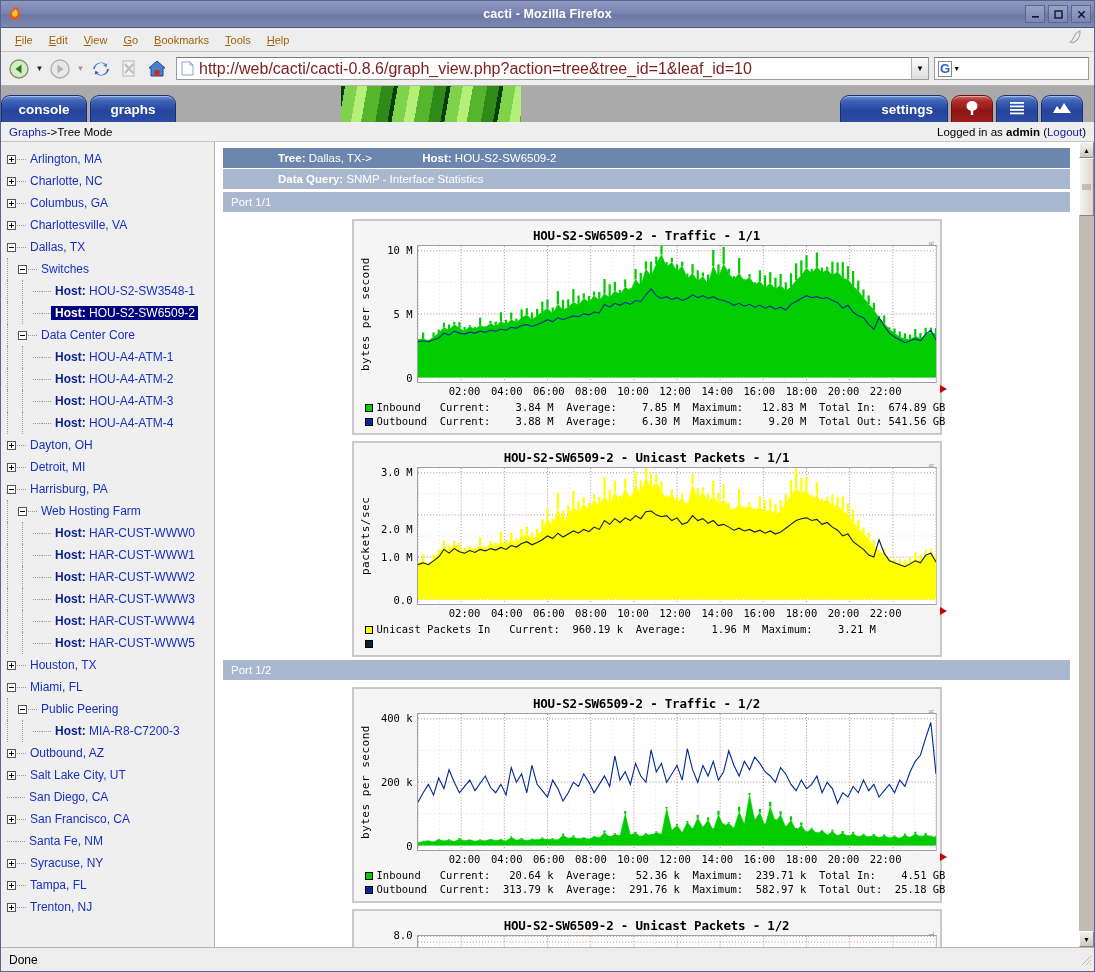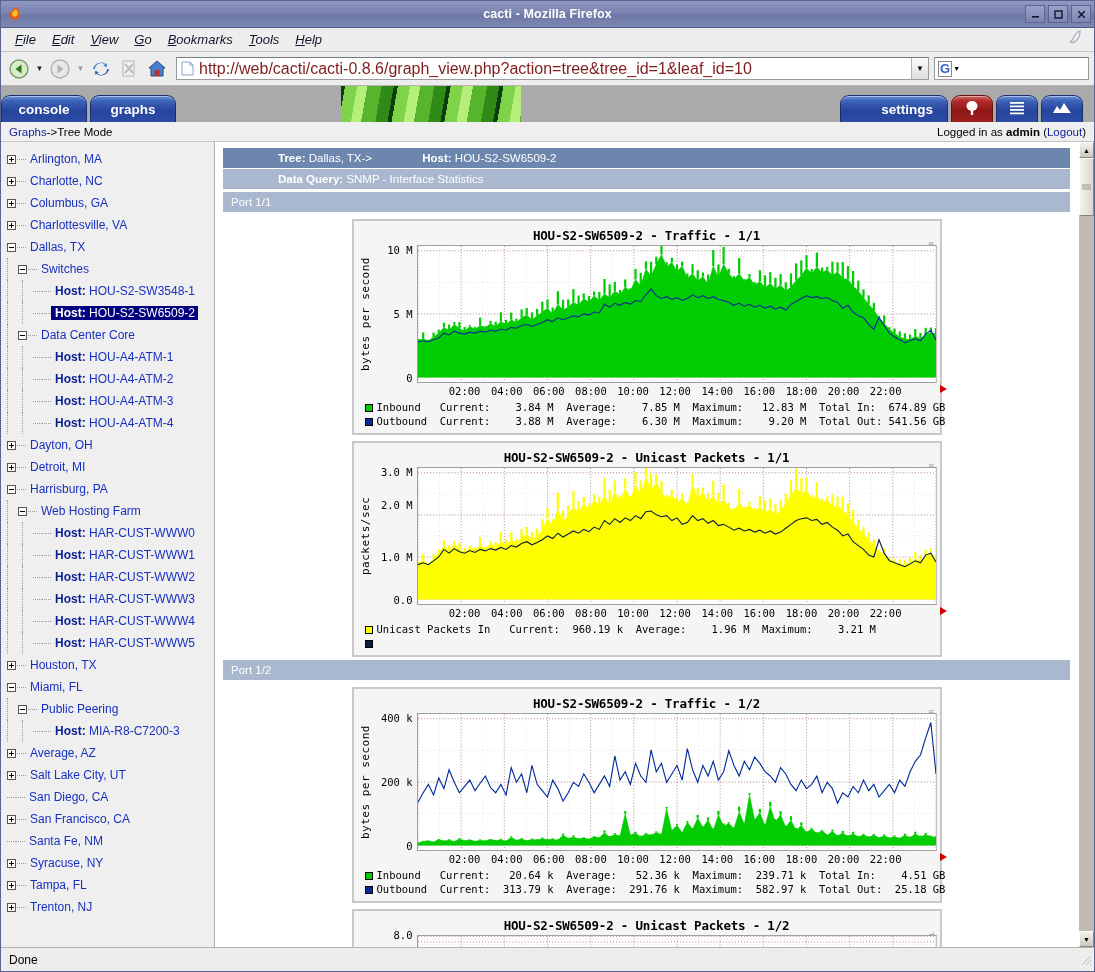--- a/index.html
+++ b/index.html
@@ -53,24 +53,23 @@
   
   .menubar {
     height: 24px; flex: none;
     background: #eeeeee;
     display: flex; align-items: center;
     padding: 0 6px;
     border-bottom: 1px solid #c8c4bc;
     position: relative;
   }
   .menu-item {
-    font-size: 13px; color: #0f172a;
+    font-size: 11px; color: #a16207;
     padding: 2px 8px;
     cursor: default;
-    font-style: italic;
   }
   .menu-item u { text-decoration: underline; }
   .menu-fx { margin-left: auto; padding-right: 4px; opacity:.75; }
 
   
   .navbar {
     height: 34px; flex: none;
     background: #ededed;
     display: flex; align-items: center;
     padding: 0 5px;
@@ -690,21 +689,21 @@
             <div class="rail" style="margin-left: 14px;"></div>
             <div style="width: 10px; flex: 0 0 auto;"></div>
             <div class="tdash"></div>
             <div class="tdash"></div>
             <span class="tlabel host"><b>Host: </b>MIA-R8-C7200-3</span>
           </div>
           <div class="tnode">
             <div style="width: 6px; flex: 0 0 auto;"></div>
             <div class="tbox plus"></div>
             <div class="tdash"></div>
-            <span class="tlabel">Average, AZ</span>
+            <span class="tlabel">Outbound, AZ</span>
           </div>
           <div class="tnode">
             <div style="width: 6px; flex: 0 0 auto;"></div>
             <div class="tbox plus"></div>
             <div class="tdash"></div>
             <span class="tlabel">Salt Lake City, UT</span>
           </div>
           <div class="tnode">
             <div style="width: 6px; flex: 0 0 auto;"></div>
             <div class="tdash"></div>
@@ -933,21 +932,21 @@
         <div class="graph-wrap" id="g1">
             <div class="graph-box">
               <div class="graph-inner">
                 <div class="graph-title">HOU-S2-SW6509-2 - Unicast Packets - 1/1</div>
                 <div class="rrdtool-v">RRDTOOL / TOBI OETIKER</div>
                 <div class="plot-row">
                   <div class="ylabel" style="height: 138px;">packets/sec</div>
                   <div class="ytick-col" style="height: 138px;">
                     <div class="ytick" style="top: 133.17px;">0.0</div>
                     <div class="ytick" style="top: 90.39px;">1.0 M</div>
-                    <div class="ytick" style="top: 38px; text-align: center;">2.0 M</div>
+                    <div class="ytick" style="top: 62px; text-align: center;">2.0 M</div>
                     <div class="ytick" style="top: 4.83px;">3.0 M</div>
                   </div>
                   <div class="plot" style="height: 138px;">
                     <svg viewBox="0 0 510 138" preserveAspectRatio="none">
                       <g>
                         <line x1="0" x2="0" y1="0" y2="138" stroke="#8e3a3a" stroke-width="0.6" stroke-dasharray="1 2"></line>
                         <line x1="21.25" x2="21.25" y1="0" y2="138" stroke="#cccccc" stroke-width="0.6" stroke-dasharray="1 3"></line>
                         <line x1="42.5" x2="42.5" y1="0" y2="138" stroke="#8e3a3a" stroke-width="0.6" stroke-dasharray="1 2"></line>
                         <line x1="63.75" x2="63.75" y1="0" y2="138" stroke="#cccccc" stroke-width="0.6" stroke-dasharray="1 3"></line>
                         <line x1="85" x2="85" y1="0" y2="138" stroke="#8e3a3a" stroke-width="0.6" stroke-dasharray="1 2"></line>

